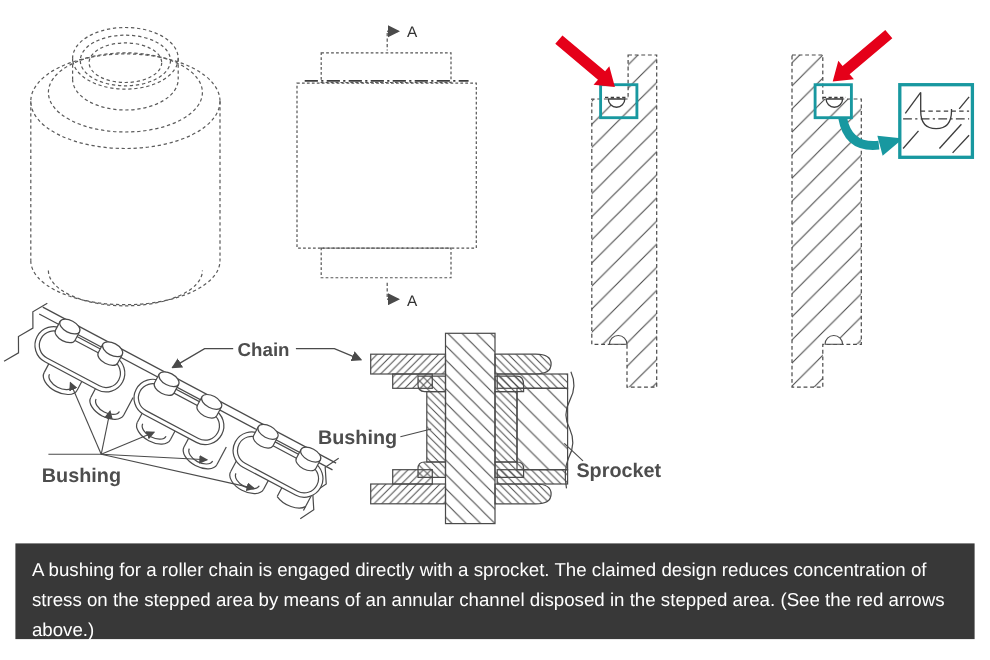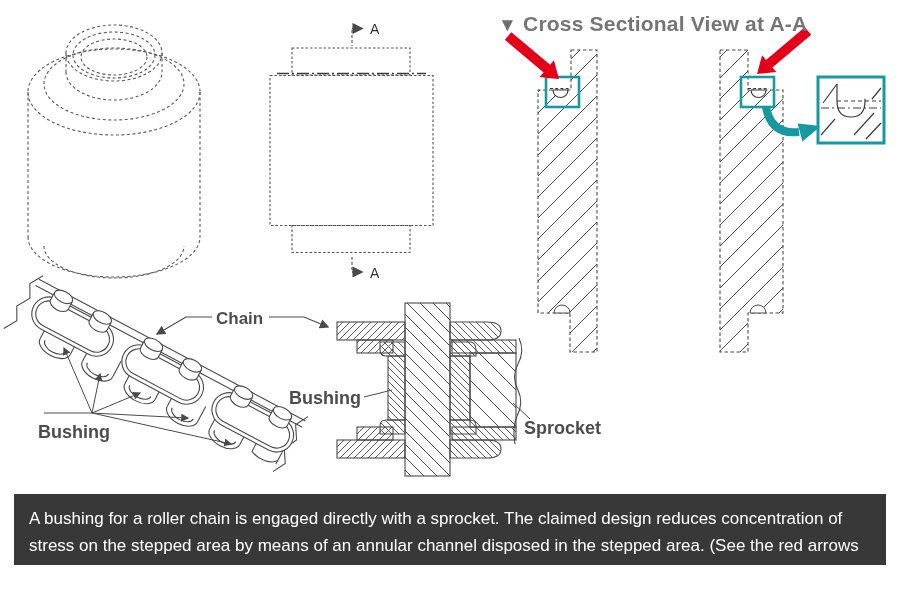--- a/index.html
+++ b/index.html
@@ -8,21 +8,21 @@
     font-family:"Liberation Sans", sans-serif;
   }
   #art{position:absolute;left:0;top:0;}
   .fig-title{
     position:absolute;left:498px;top:12px;
     font-size:21px;font-weight:bold;color:#757575;letter-spacing:.2px;
     white-space:nowrap;
   }
   .fig-title .tri{font-size:19px;margin-right:6px;color:#6e6e6e;}
   .caption-bar{
-    position:absolute;left:14px;top:494px;width:872px;height:71px;
+    position:absolute;left:14px;top:494px;width:872px;height:87px;
     background:#383838;color:#ffffff;box-sizing:border-box;
     padding:11px 16px 0 15px;
     font-size:17px;line-height:27px;font-weight:400;
   }
 </style>
 </head>
 <body>
 
 <div id="stage">
 
@@ -261,21 +261,18 @@
       </g>
 
       <line x1="364" y1="397" x2="392" y2="390" stroke-width="1"></line>
       <line x1="530" y1="419" x2="513" y2="403" stroke-width="1"></line>
 
       <text x="289" y="404" font-size="18" font-weight="bold" fill="#4d4d4d" stroke="none">Bushing</text>
       <text x="524" y="434" font-size="18" font-weight="bold" fill="#4d4d4d" stroke="none">Sprocket</text>
     </g>
   </svg>
 
-  <div class="fig-title">
-    <span class="tri">▼</span><span>Cross Sectional View at A-A</span>
-  </div>
 
   <div class="caption-bar">
     <span>A bushing for a roller chain is engaged directly with a sprocket. The claimed design reduces concentration of stress on the stepped area by means of an annular channel disposed in the stepped area. (See the red arrows above.)</span>
   </div>
 
 </div>
 
 </body></html>

